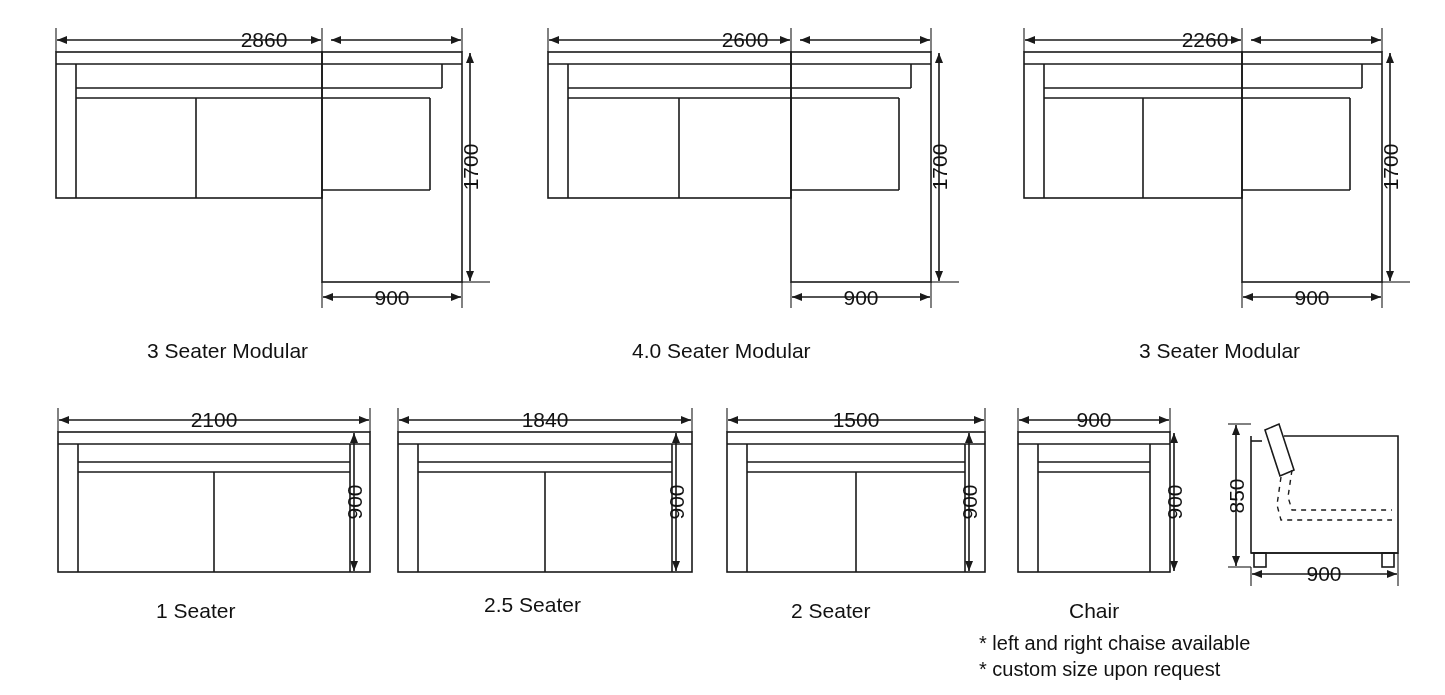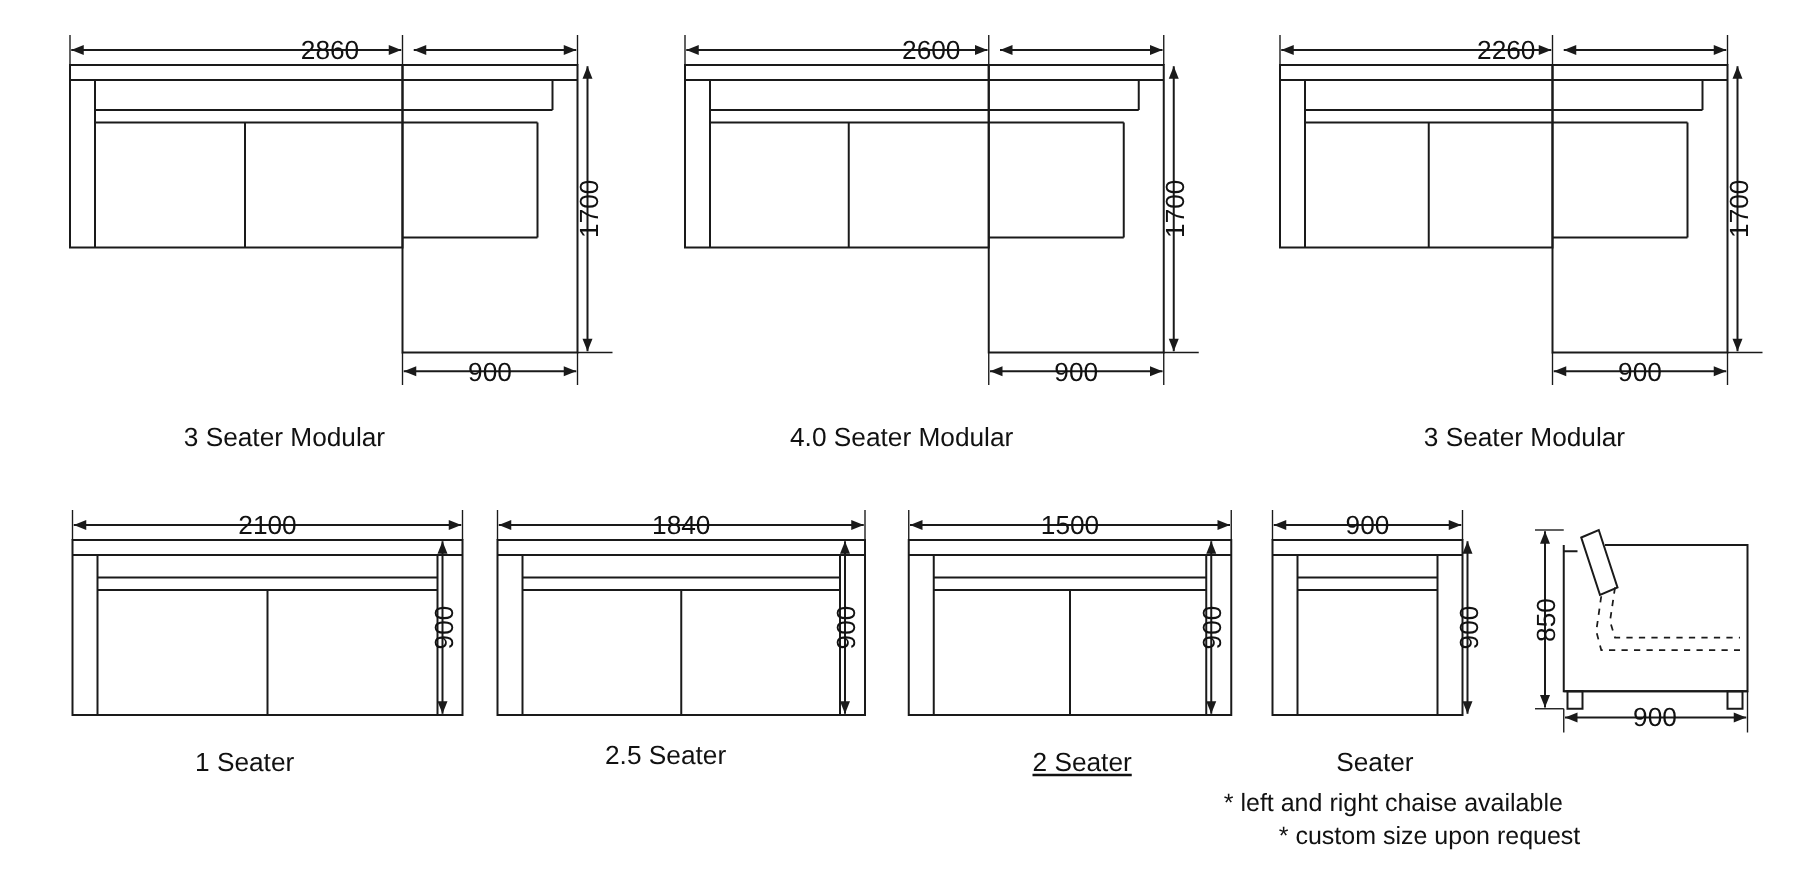--- a/index.html
+++ b/index.html
@@ -251,19 +251,19 @@
     <text x="1324" y="581">900</text>
   </g>
 </svg>
 
 <div class="cap" style="left:147px;top:339px;">3 Seater Modular</div>
 <div class="cap" style="left:632px;top:339px;">4.0 Seater Modular</div>
 <div class="cap" style="left:1139px;top:339px;">3 Seater Modular</div>
 
 <div class="cap" style="left:156px;top:599px;">1 Seater</div>
 <div class="cap" style="left:484px;top:593px;">2.5 Seater</div>
-<div class="cap" style="left:826px;top:599px;text-decoration:underline;">2 Seater</div>
-<div class="cap" style="left:1069px;top:599px;">Seater</div>
+<div class="cap" style="left:791px;top:599px;">2 Seater</div>
+<div class="cap" style="left:1069px;top:599px;">Chair</div>
 
 <div class="note" style="left:979px;top:632px;">* left and right chaise available</div>
-<div class="note" style="left:979px;top:658px;margin-left:44px;">* custom size upon request</div>
+<div class="note" style="left:979px;top:658px;">* custom size upon request</div>
 
 </div>
 
 </body></html>

